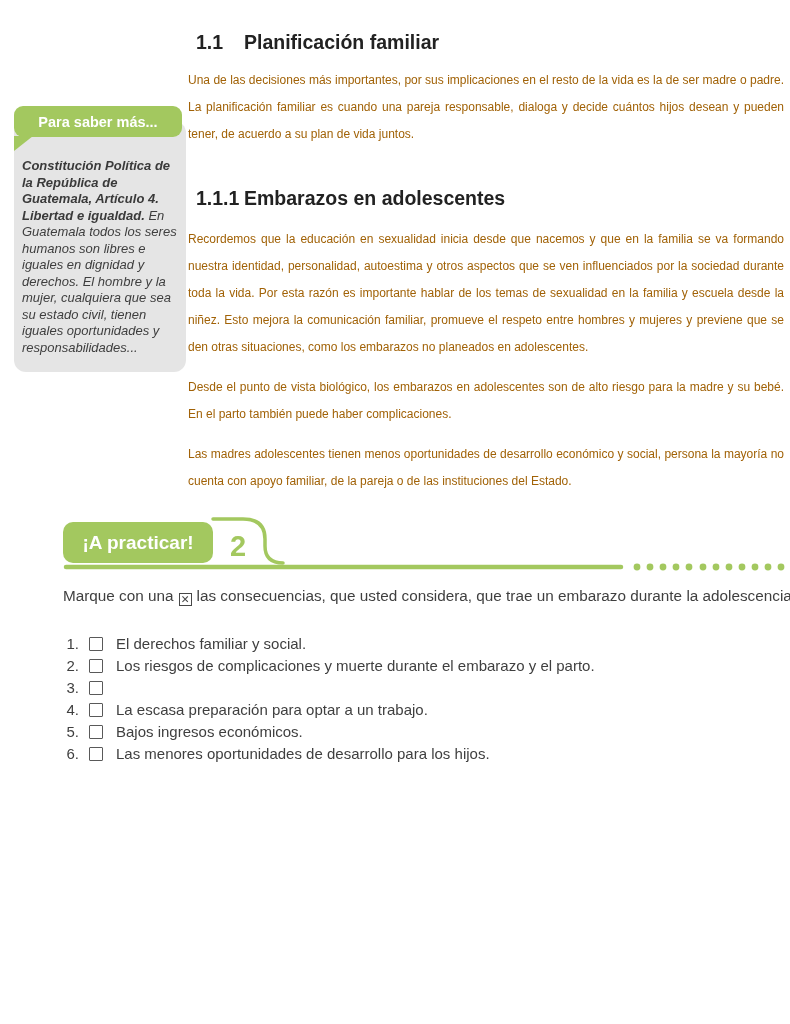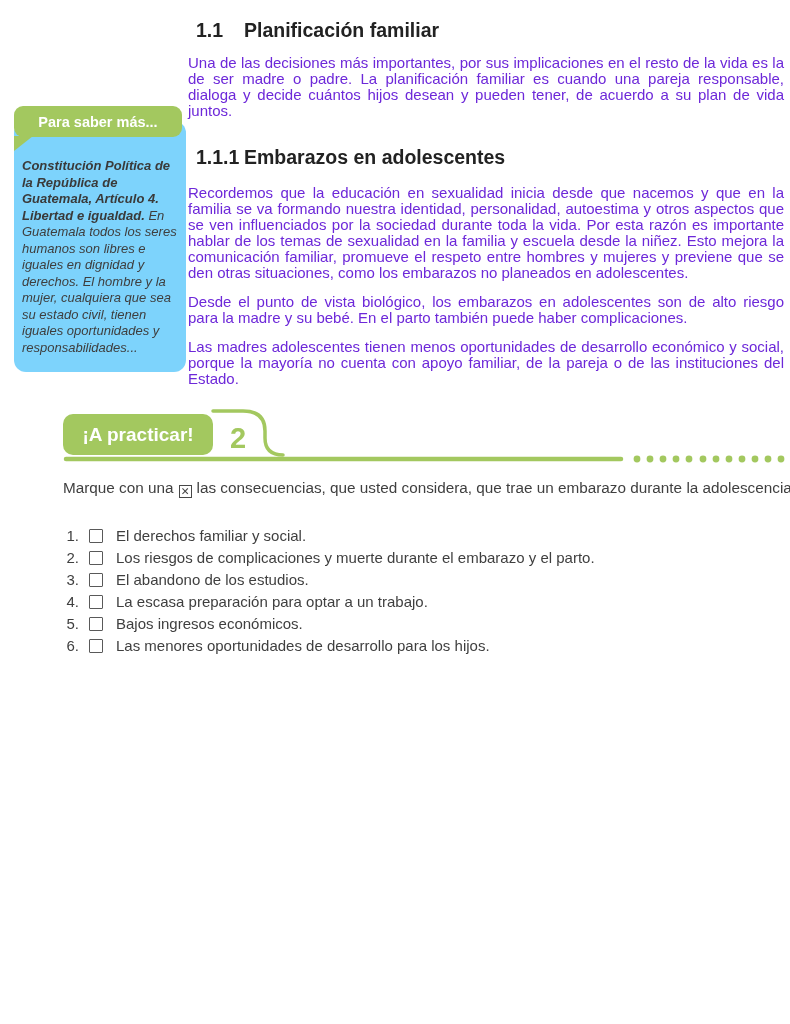--- a/index.html
+++ b/index.html
@@ -1,37 +1,37 @@
 <!DOCTYPE html>
 <html><head>
 <meta charset="utf-8">
 <style>
   * { margin:0; padding:0; box-sizing:border-box; }
   html,body { background:#ffffff; }
   body { font-family:"Liberation Sans", sans-serif; }
   .page { position:relative; width:790px; height:1024px; background:#fff; overflow:hidden; }
 
   
-  .sidebar { position:absolute; left:14px; top:121px; width:172px; background:#7dd3fc;
+  .sidebar { position:absolute; left:14px; top:121px; width:172px; background:#e5e5e5;
              border-radius:12px; padding:37px 8px 16px 8px; }
   .bubble { position:absolute; top:-15px; left:0; width:168px; height:31px; background:#a3c85f;
             border-radius:9px; display:flex; align-items:center; justify-content:center; }
   .bubble span { color:#ffffff; font-weight:bold; font-size:14.5px; }
   .bubble-tail { position:absolute; top:15px; left:0; width:0; height:0;
                  border-top:15px solid #a3c85f; border-right:19px solid transparent; }
   .sidebar-text { font-size:13px; line-height:16.5px; color:#3e3e3e;font-style:italic; }
   .sidebar-text strong { color:#3a3a3a; }
 
   
   .main-col { position:relative; margin-left:188px; width:596px; padding-top:18px; }
   h1.h1, h2.h2 { font-size:19.5px; line-height:24px; color:#222; font-weight:bold; padding-left:8px; }
   h1.h1 { margin-bottom:13px; }
   h2.h2 { margin-top:26px; margin-bottom:16px; }
-  .hnum { display:inline-block; width:48px; }
-  .body-p { font-size:15px; line-height:16px; color:#6d28d9; text-align:justify; margin-bottom:13px; }
+  .hnum { display:inline-block; width:48px;margin-top:12px; }
+  .body-p { font-size:12px; line-height:27px; color:#a16207; text-align:justify; margin-bottom:13px; }
 
   
   .practice { margin-top:18px;margin-left:35px; }
   .banner-svg { display:block; }
   .instruction { margin:12px 8px 0 28px; width:754px; font-size:15.3px; line-height:21.5px;
                  color:#3f3f3f; text-align:justify; }
   .xbox { display:inline-flex; width:13px; height:13px; border:1.5px solid #474747;
           align-items:center; justify-content:center; vertical-align:-2px; margin:0 5px;
           font-size:10.5px; color:#474747; line-height:1; }
   .checklist { list-style:none; margin:26px 0 0 28px; }
@@ -58,21 +58,21 @@
     <h1 class="h1">
       <span class="hnum">1.1</span><span>Planificación familiar</span>
     </h1>
     <p class="body-p">Una de las decisiones más importantes, por sus implicaciones en el resto de la vida es la de ser madre o padre. La planificación familiar es cuando una pareja responsable, dialoga y decide cuántos hijos desean y pueden tener, de acuerdo a su plan de vida juntos.</p>
 
     <h2 class="h2">
       <span class="hnum">1.1.1</span><span>Embarazos en adolescentes</span>
     </h2>
     <p class="body-p">Recordemos que la educación en sexualidad inicia desde que nacemos y que en la familia se va formando nuestra identidad, personalidad, autoestima y otros aspectos que se ven influenciados por la sociedad durante toda la vida. Por esta razón es importante hablar de los temas de sexualidad en la familia y escuela desde la niñez. Esto mejora la comunicación familiar, promueve el respeto entre hombres y mujeres y previene que se den otras situaciones, como los embarazos no planeados en adolescentes.</p>
     <p class="body-p">Desde el punto de vista biológico, los embarazos en adolescentes son de alto riesgo para la madre y su bebé. En el parto también puede haber complicaciones.</p>
-    <p class="body-p">Las madres adolescentes tienen menos oportunidades de desarrollo económico y social, porque la mayoría no cuenta con apoyo familiar, de la pareja o de las instituciones del Estado.</p>
+    <p class="body-p">Las madres adolescentes tienen menos oportunidades de desarrollo económico y social, persona la mayoría no cuenta con apoyo familiar, de la pareja o de las instituciones del Estado.</p>
   </main>
 
   <section class="practice">
     <svg class="banner-svg" width="790" height="60" viewBox="0 0 790 60">
 
       <rect x="28" y="9" width="150" height="41" rx="10" fill="#a3c85f"></rect>
 
       <path d="M178,50 L178,6 L208,6 Q230,6 230,26 L230,33 Q230,50 248,50 Z" fill="#ffffff"></path>
       <path d="M178,6 L208,6 Q230,6 230,26 L230,33 Q230,50 248,50" fill="none" stroke-width="3.5" stroke-linecap="round" stroke="#a3c85f"></path>
       <text x="103" y="36" text-anchor="middle" fill="#ffffff" font-size="19" font-weight="bold">¡A practicar!</text>
@@ -107,21 +107,20 @@
         <span class="lbl">El derechos familiar y social.</span>
       </li>
       <li class="check-row">
         <span class="num">2.</span>
         <span class="cb"></span>
         <span class="lbl">Los riesgos de complicaciones y muerte durante el embarazo y el parto.</span>
       </li>
       <li class="check-row">
         <span class="num">3.</span>
         <span class="cb"></span>
-        <span class="lbl">El abandono de los estudios.</span>
       </li>
       <li class="check-row">
         <span class="num">4.</span>
         <span class="cb"></span>
         <span class="lbl">La escasa preparación para optar a un trabajo.</span>
       </li>
       <li class="check-row">
         <span class="num">5.</span>
         <span class="cb"></span>
         <span class="lbl">Bajos ingresos económicos.</span>

